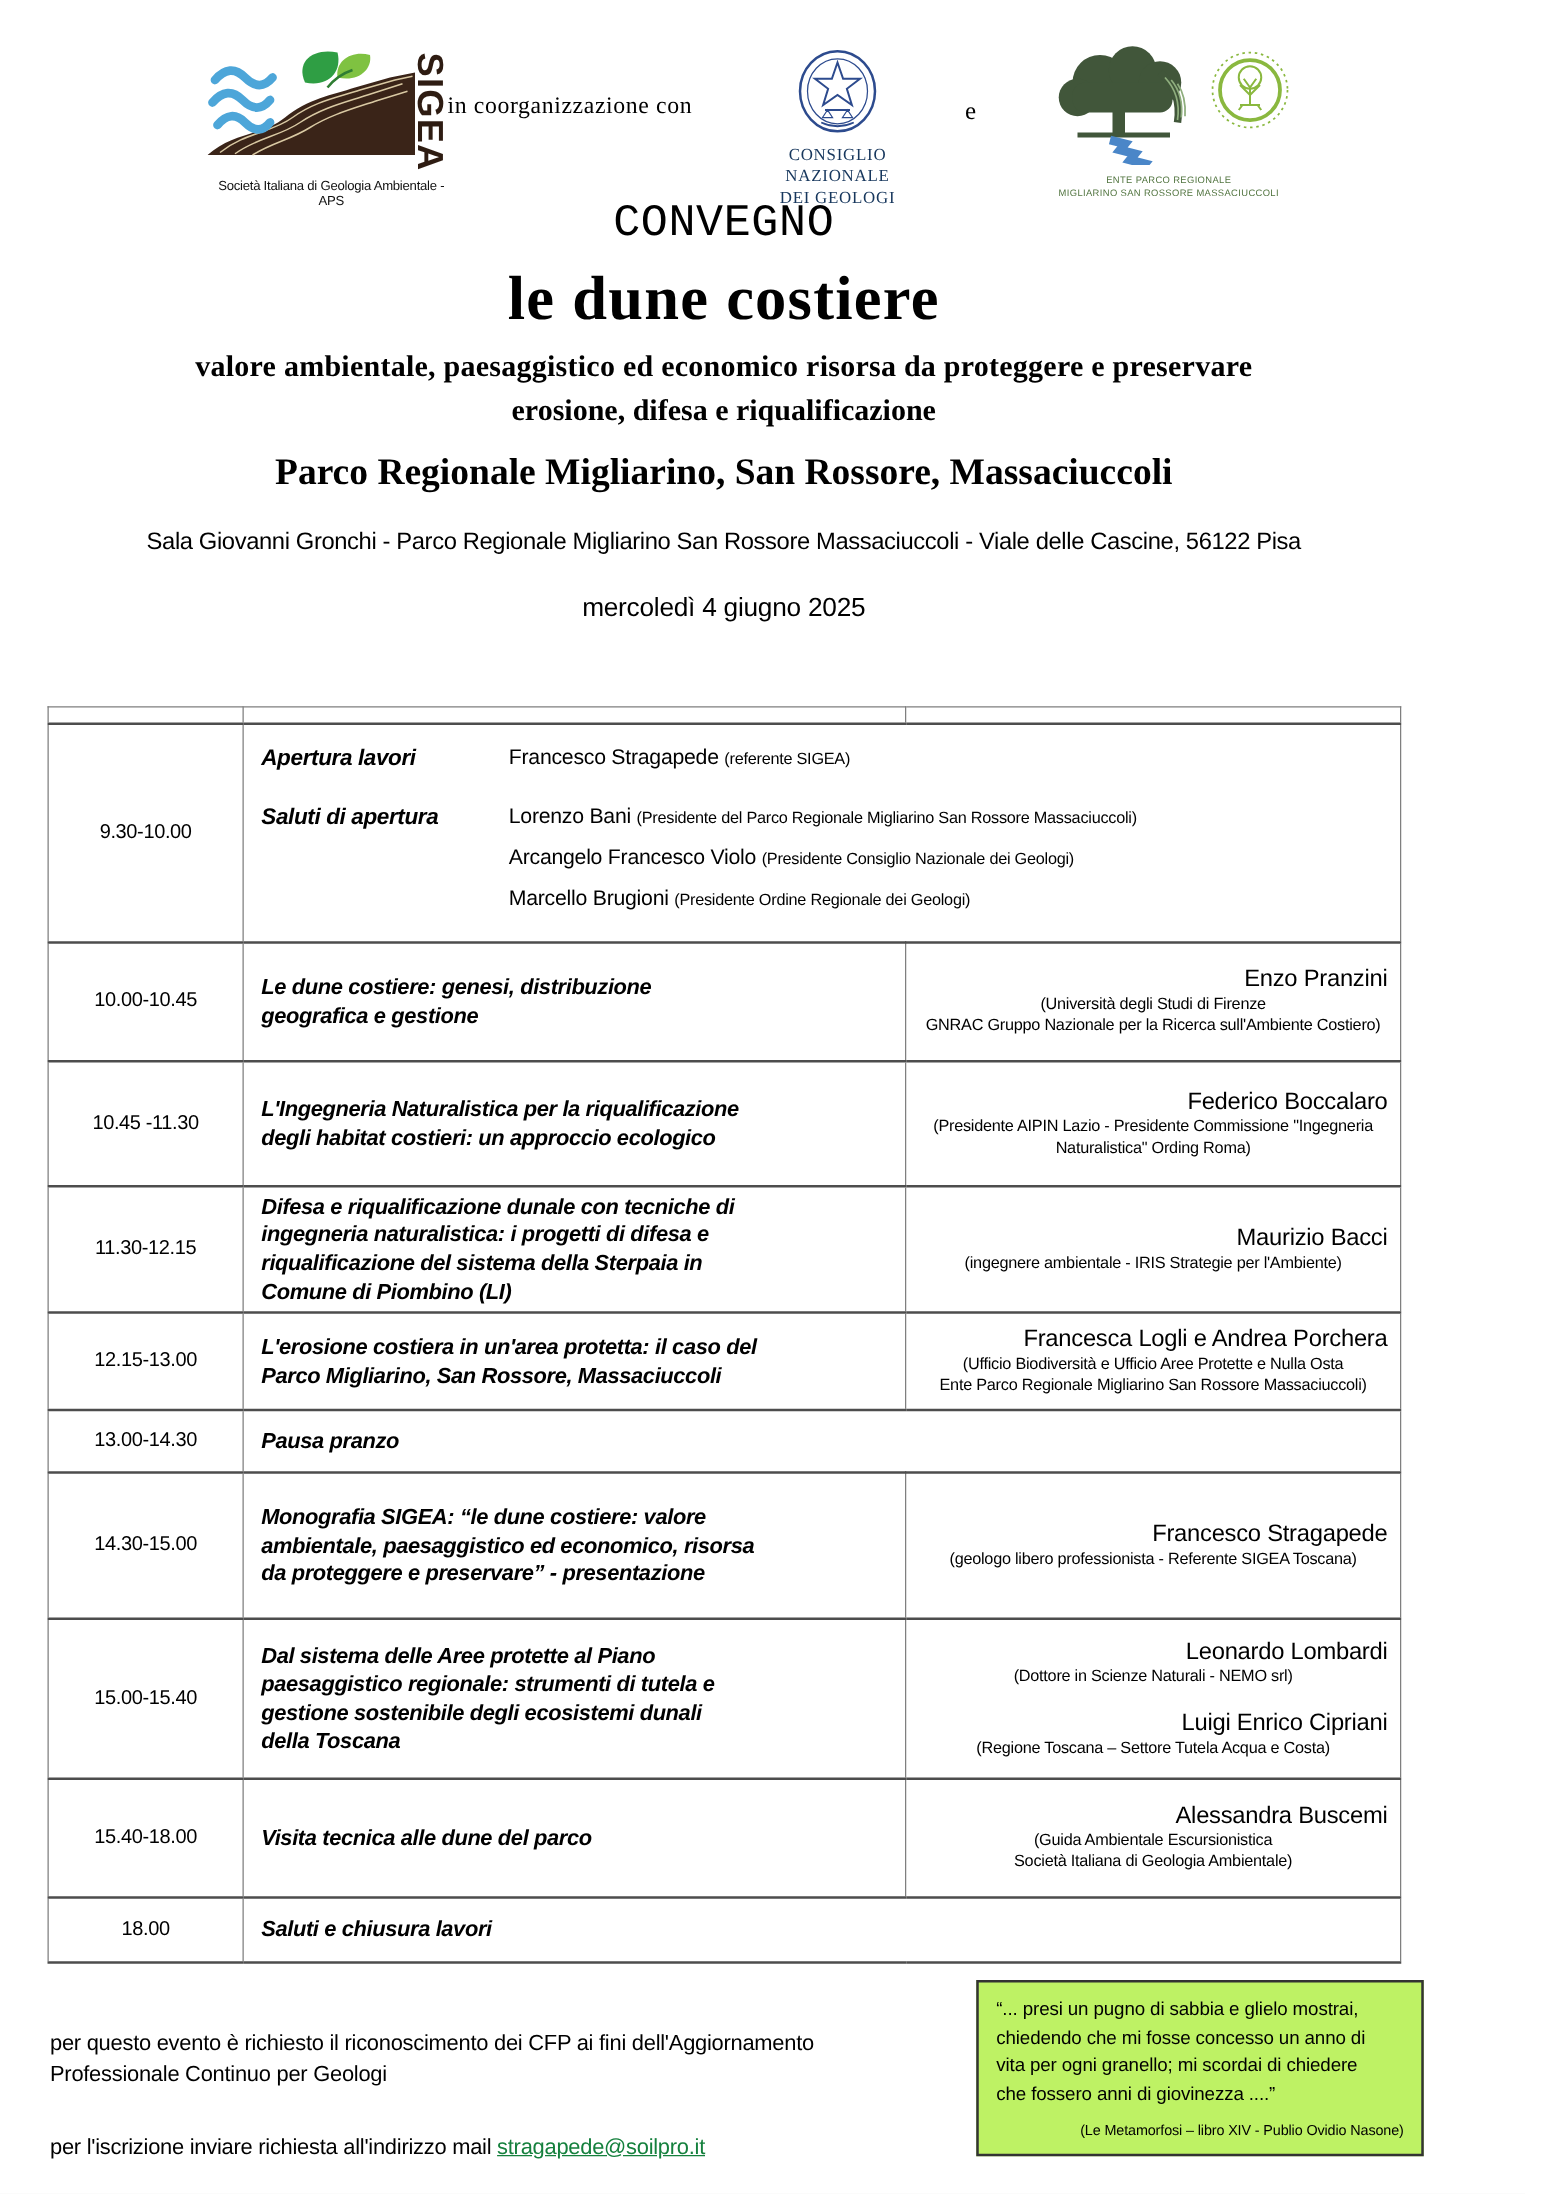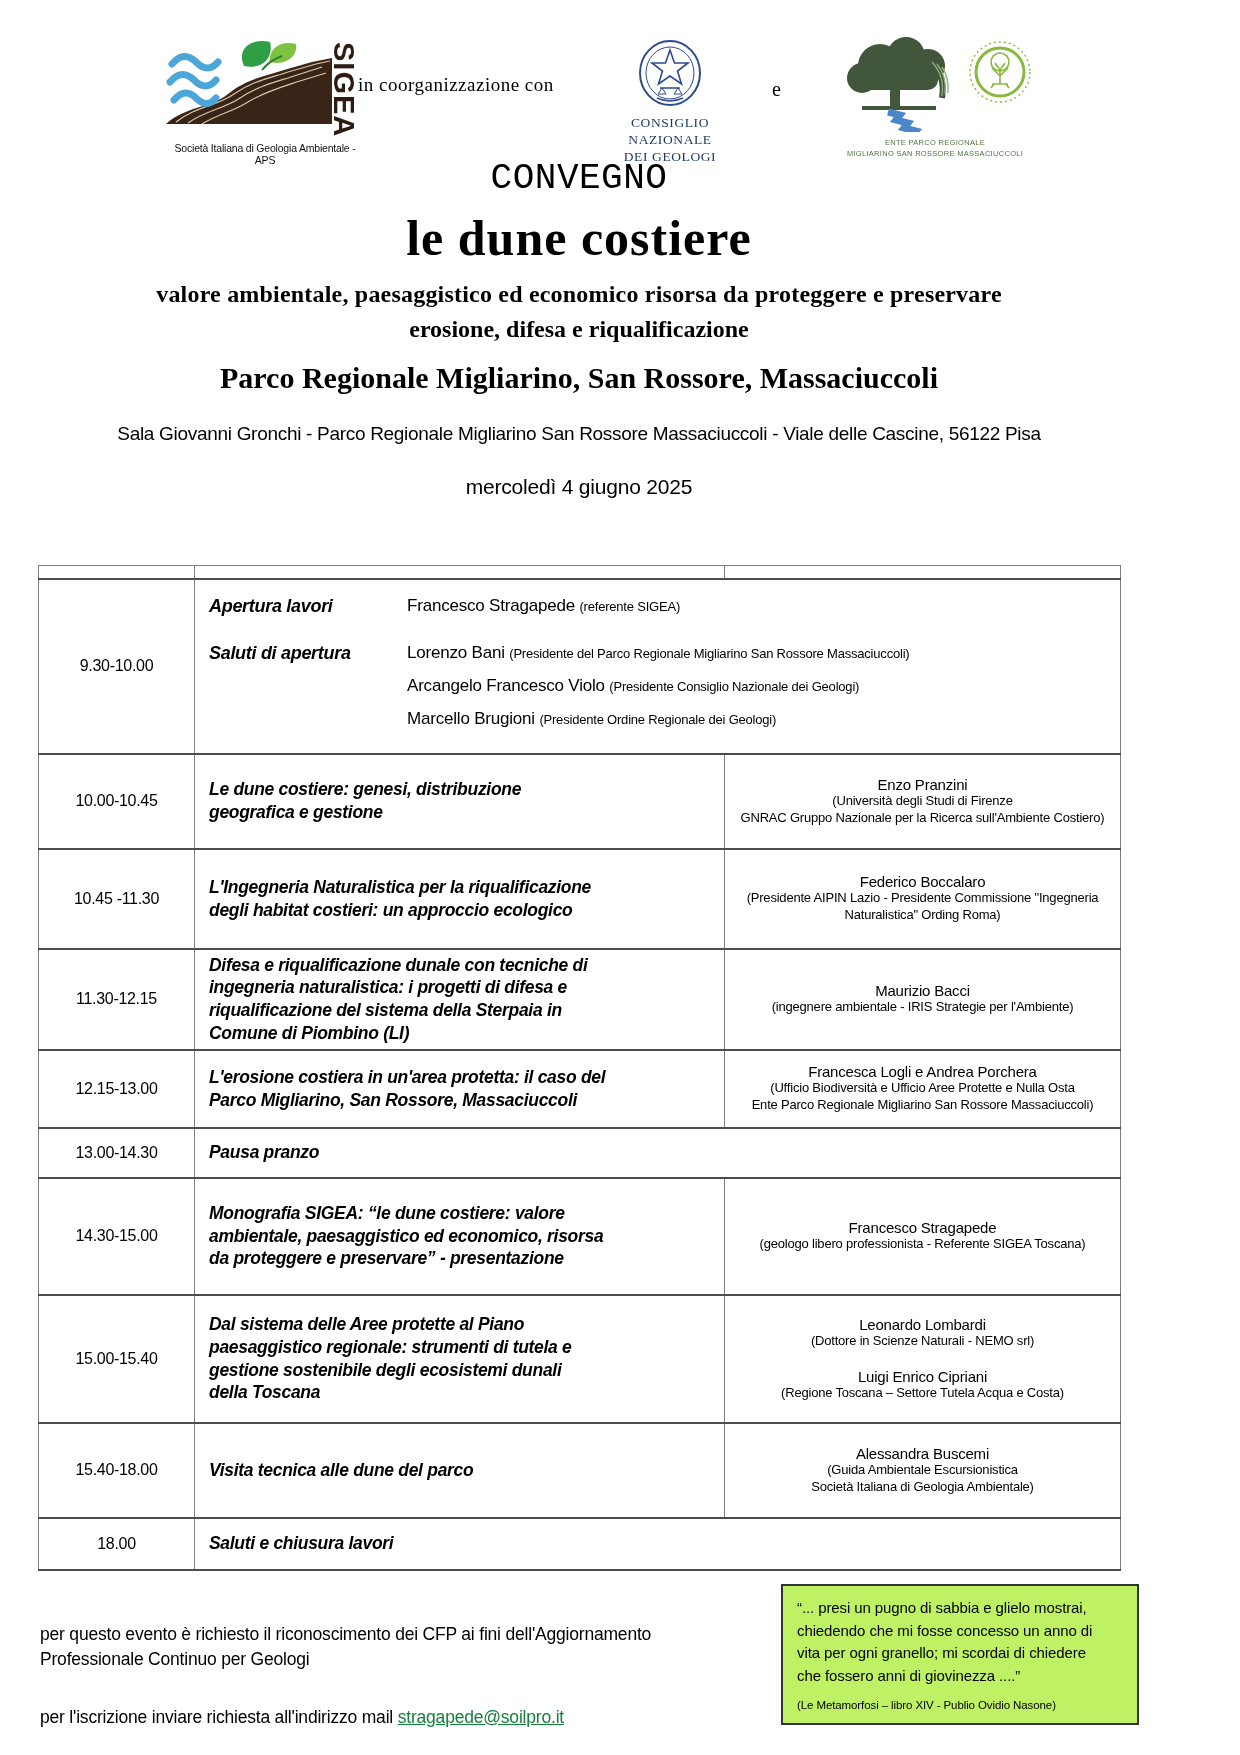--- a/index.html
+++ b/index.html
@@ -47,21 +47,21 @@
 
   tr.r1 { height:175px; } tr.r2 { height:95px; } tr.r3 { height:100px; }
   tr.r4 { height:100px; } tr.r5 { height:78px; }  tr.r6 { height:50px; }
   tr.r7 { height:117px; } tr.r8 { height:128px; } tr.r9 { height:95px; }
   tr.r10 { height:52px; }
 
   .c-time { font-size:16px; text-align:center; letter-spacing:-0.3px; }
   .c-topic { font-size:17.5px; font-weight:bold; font-style:italic;
     padding:4px 10px 4px 14px; line-height:1.3; letter-spacing:-0.3px; white-space:pre-line; }
   .c-rel { text-align:center; padding:4px 10px; }
-  .sp-name { font-size:15px; letter-spacing:-0.2px; }
+  .sp-name { font-size:19px; letter-spacing:-0.2px;text-align:right; }
   .sp-affil { font-size:13px; line-height:1.3; letter-spacing:-0.2px; white-space:pre-line; }
   .sp-block + .sp-block { margin-top:18px; }
 
   .opening { display:grid; grid-template-columns:198px 1fr; row-gap:26px;
     padding:16px 6px 8px 14px; align-items:start; }
   .op-title { font-weight:bold; font-style:italic; font-size:18px; letter-spacing:-0.3px; }
   .op-line { margin-bottom:13px; white-space:nowrap; }
   .op-line:last-child { margin-bottom:0; }
   .op-name { font-size:17px; letter-spacing:-0.2px; }
   .op-role { font-size:13px; letter-spacing:-0.2px; }
@@ -69,21 +69,21 @@
   
   .footer-notes { position:absolute; left:40px; top:1622px; width:690px; }
   .cfp-note { font-size:17.5px; line-height:1.45; letter-spacing:-0.2px; white-space:pre-line; }
   .reg-line { font-size:17.5px; letter-spacing:-0.2px; margin-top:34px; }
   .mail-link { color:#15803d; text-decoration:underline; cursor:pointer; }
 
   
   .quote-box { position:absolute; left:781px; top:1584px; width:358px; height:141px;
     background:#bef264; border:2px solid #333; padding:11px 14px 8px 14px; }
   .quote-text { font-size:15px; line-height:1.5; letter-spacing:-0.1px; white-space:pre-line; }
-  .quote-attrib { font-size:11.5px; margin-top:12px; letter-spacing:-0.1px; }
+  .quote-attrib { font-size:11.5px; text-align:right; margin-top:12px; letter-spacing:-0.1px; }
 </style>
 </head>
 <body>
 
 <div class="page">
 
   <div class="logo-block sigea-block">
     <svg width="198" height="100" viewBox="0 0 198 100">
 
       <path d="M0,88 C20,70 45,72 62,58 C80,43 100,40 118,34 L146,26 L166,22 L166,88 Z" fill="#3a2418"></path>

